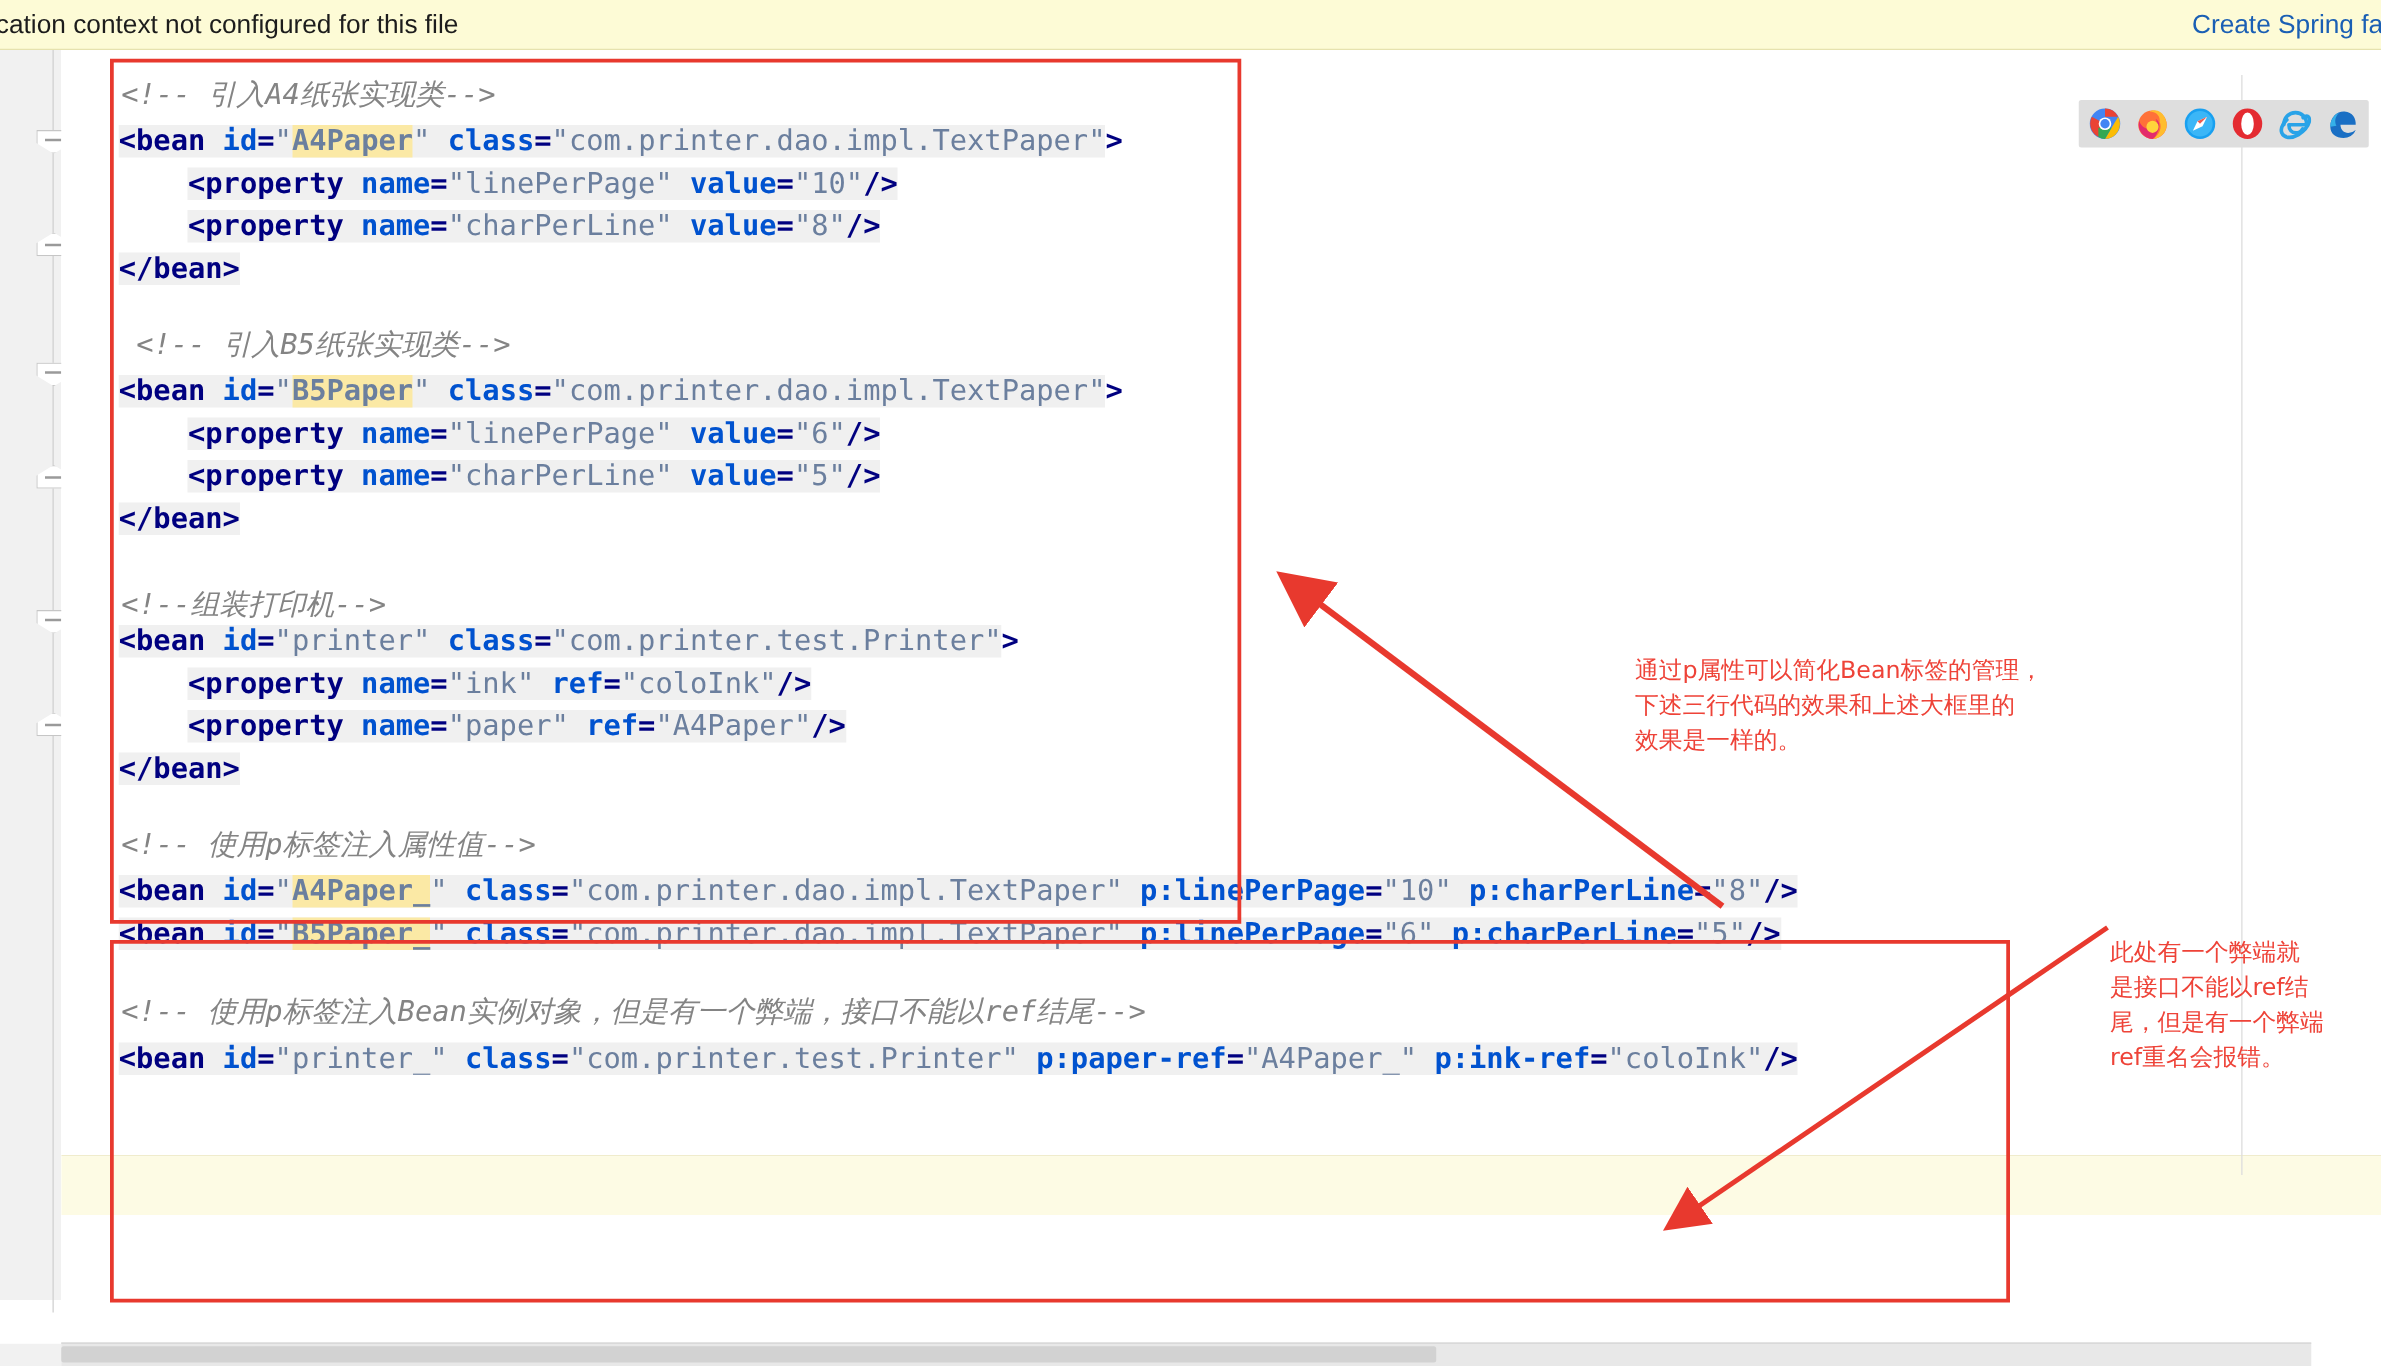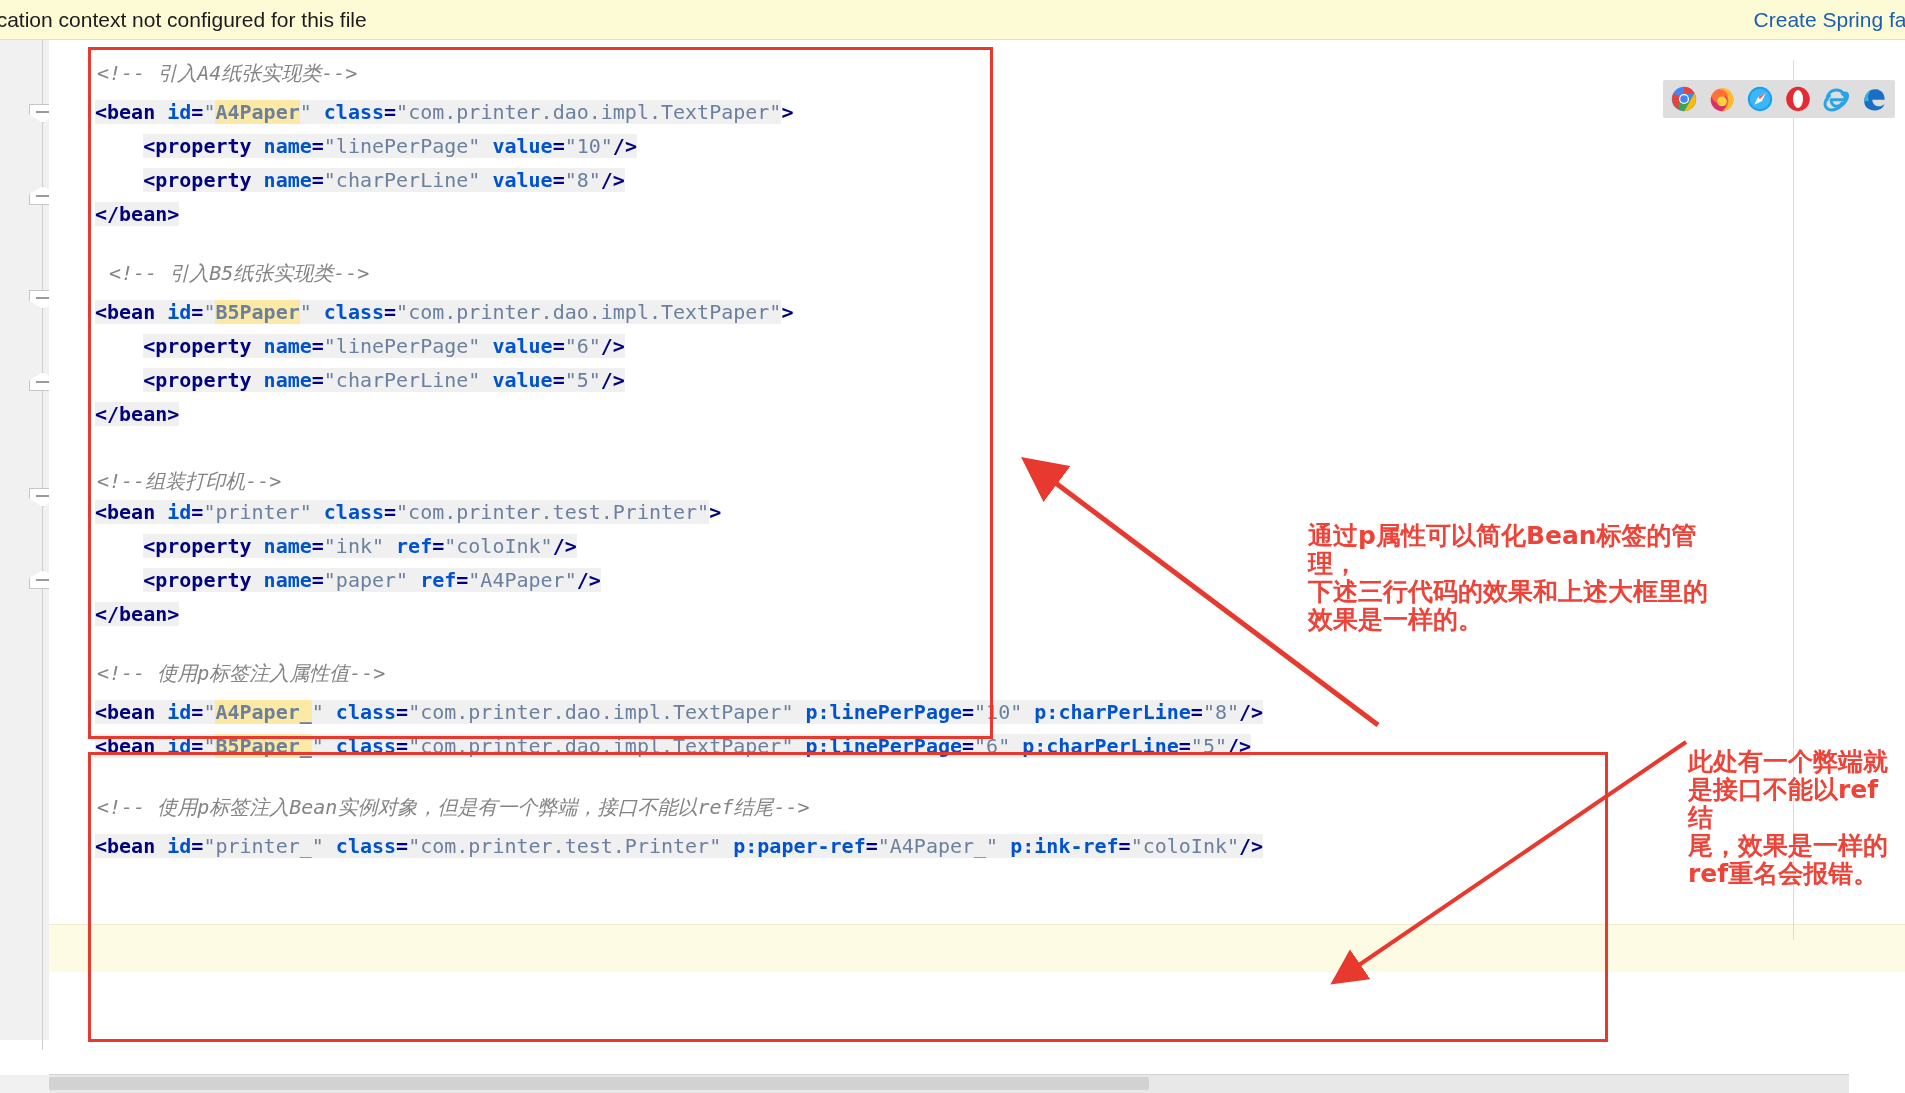--- a/index.html
+++ b/index.html
@@ -67,21 +67,21 @@
     background:#fdfbe4;
   }
   #caret-line2{
     position:absolute;left:0px;top:884px;width:1905px;height:1px;
     background:#f0eccc;
   }
 
   .code{
     position:absolute;
     font-family:"DejaVu Sans Mono","Liberation Mono",monospace;
-    font-size:20px;
+    font-size:23px;
     white-space:pre;
     letter-spacing:0px;
   }
   .cmt{
     color:#848484;font-style:italic;
     font-family:"DejaVu Sans Mono","Liberation Mono",monospace;
   }
   .tag{color:#000080;font-weight:bold;}
   .attr{color:#0052cf;font-weight:bold;}
   .val{color:#6b7f9e;}
@@ -93,24 +93,23 @@
   .redbox{
     position:absolute;border:3px solid #e8392e;
     box-sizing:border-box;pointer-events:none;
   }
 
   
   .anno{
     position:absolute;
     color:#ee4338;
     font-family:"DejaVu Sans","Liberation Sans",sans-serif;
-    font-size:25px;
+    font-size:19px;
     line-height:28px;
     white-space:pre-line;
-    font-weight:bold;
   }
 
   svg.arrows{position:absolute;left:0;top:0;width:1905px;height:1093px;pointer-events:none;}
 
   
   #browsers{
     position:absolute;left:1663px;top:80px;
     height:38px;padding:0 8px;
     background:#dedede;
     display:flex;align-items:center;gap:12px;
@@ -232,21 +231,21 @@
   </defs>
   <line x1="1378" y1="725" x2="1029" y2="463" stroke="#e8392e" stroke-width="5" marker-end="url(#ah)"></line>
   <line x1="1686" y1="742" x2="1337" y2="980" stroke="#e8392e" stroke-width="4" marker-end="url(#ah)"></line>
 </svg>
 
 <div class="anno" style="left:1308px;top:522px;width:420px">通过p属性可以简化Bean标签的管理，
 下述三行代码的效果和上述大框里的
 效果是一样的。</div>
 <div class="anno" style="left:1688px;top:748px;width:210px">此处有一个弊端就
 是接口不能以ref结
-尾，效果是一样的
+尾，但是有一个弊端
 ref重名会报错。</div>
 
 <div id="browsers">
   <svg class="bic" viewBox="0 0 32 32">
     <circle cx="16" cy="16" r="15" fill="#4285f4"></circle>
     <path d="M16 1 A15 15 0 0 1 29 9 L16 9 Z" fill="#ea4335"></path>
     <path d="M3 9 A15 15 0 0 0 9.5 29 L16 16 Z" fill="#ea4335"></path>
     <path d="M29 9 A15 15 0 0 1 16 31 L22.5 20 Z" fill="#fbbc05"></path>
     <path d="M9.5 29 A15 15 0 0 0 16 31 L22.5 20 L9.5 20 Z" fill="#34a853"></path>
     <circle cx="16" cy="16" r="6.2" fill="#ffffff"></circle>

